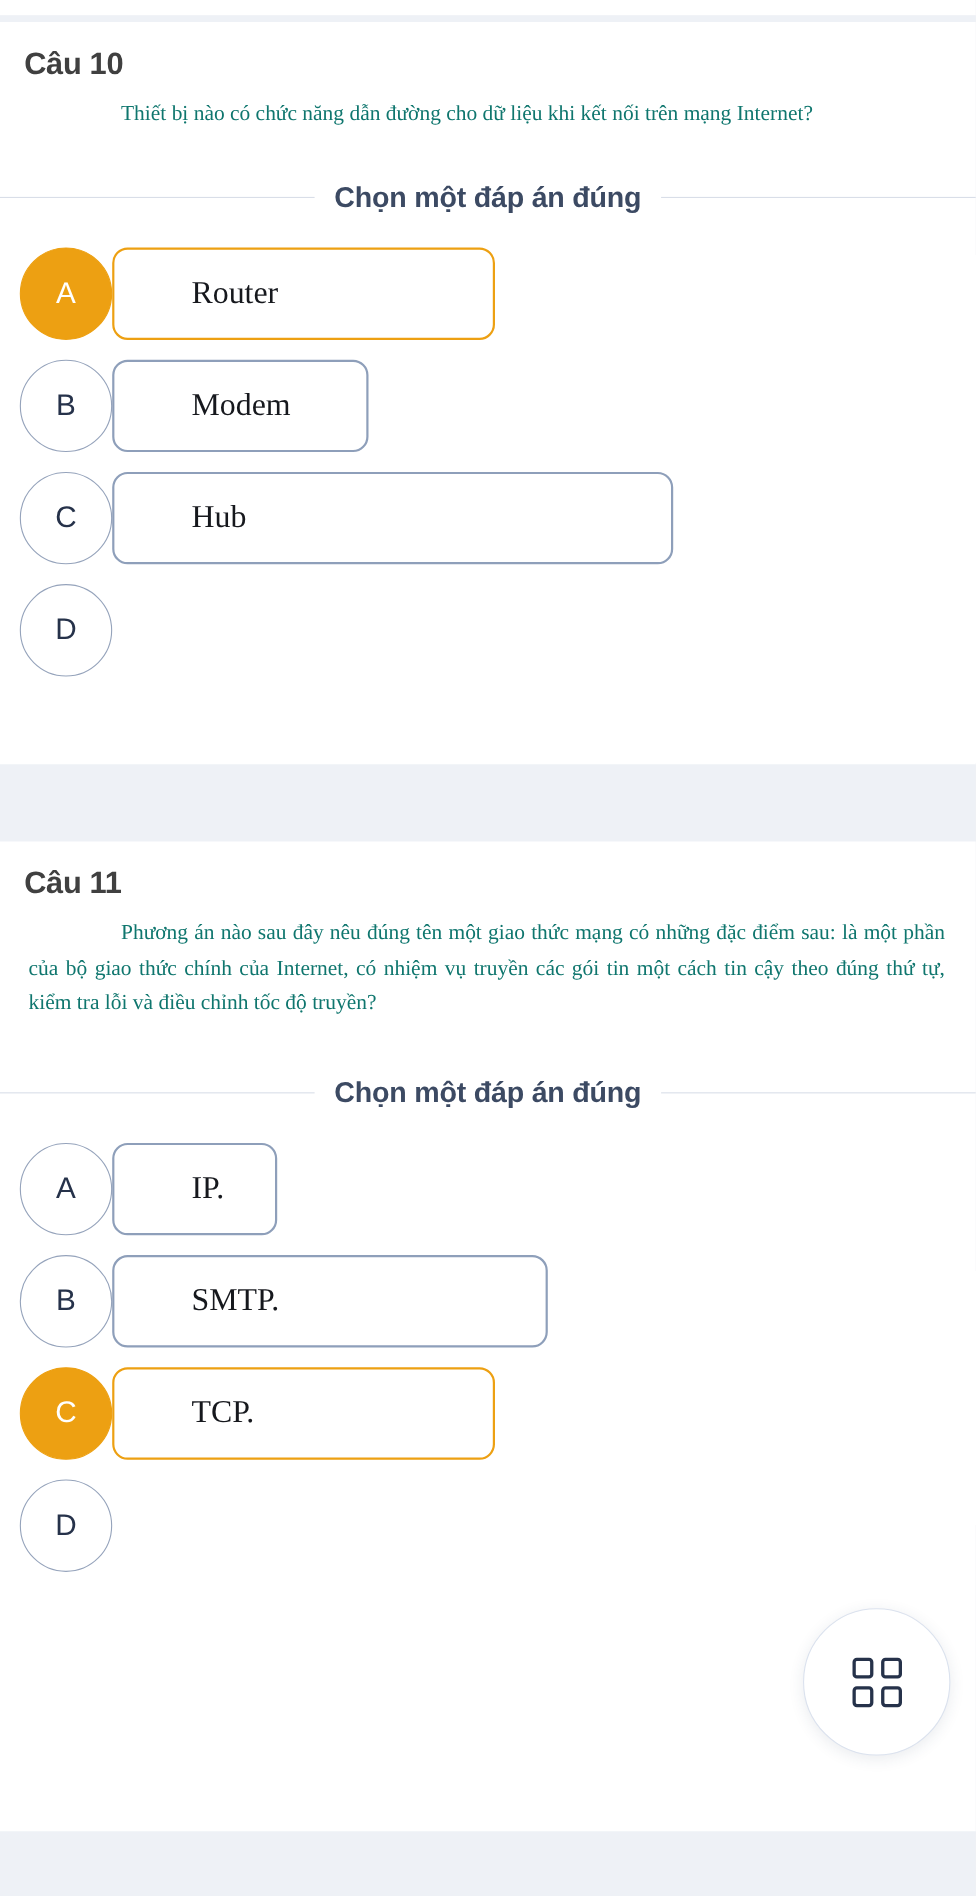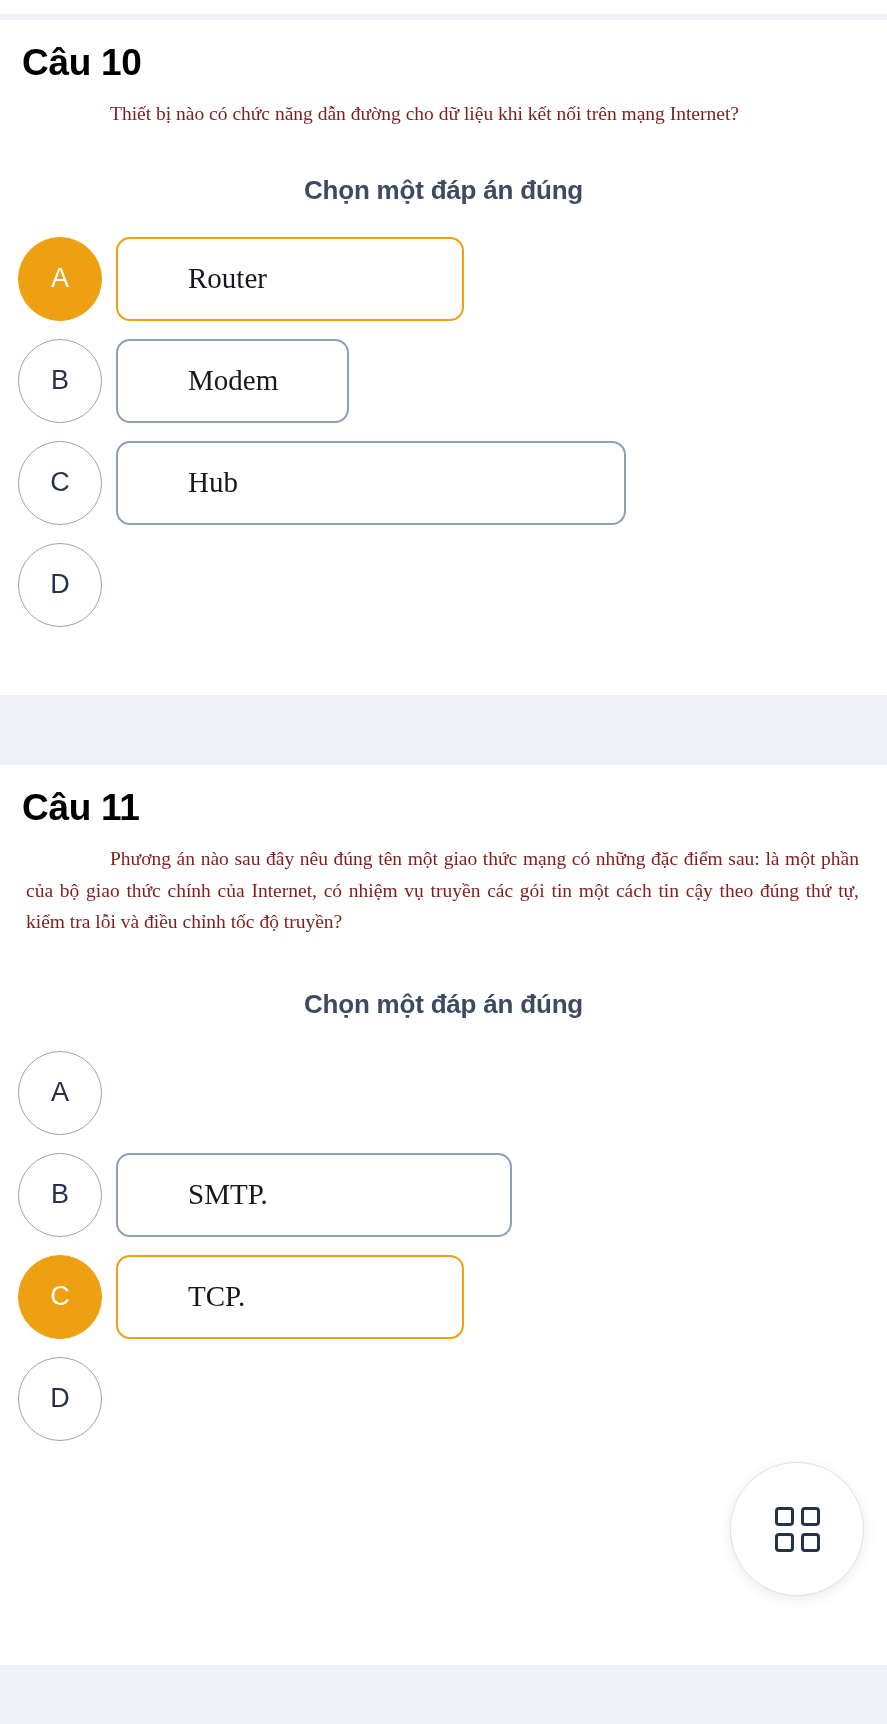--- a/index.html
+++ b/index.html
@@ -55,48 +55,47 @@
   .gap-band {
     position: absolute;
     left: 0;
     width: 887px;
     background: #eef1f6;
   }
   #gap-mid    { top: 695px;  height: 70px; }
   #gap-bottom { top: 1665px; height: 59px; }
 
   .q-title {
-    font-size: 37px;
+    font-size: 28px;
     font-weight: bold;
-    color: #000000;
+    color: #404040;
     margin: 0;
     padding: 22px 0 0 22px;
     letter-spacing: -0.3px;
     font-family: "Liberation Sans", sans-serif;
   }
 
   .q-body {
     font-family: "Liberation Serif", serif;
     font-size: 19.5px;
-    color: #7f1d1d;
+    color: #0f766e;
     line-height: 1.62;
     text-align: justify;
     text-indent: 84px;
     padding: 14px 28px 0 26px;
     margin: 0;
   }
 
   .divider-row {
     display: flex;
     align-items: center;
     margin: 0;
     padding: 0 0 0 0;
     width: 887px;
     box-sizing: border-box;
-    flex-direction: column;
   }
   .divider-line {
     flex: 1 1 auto;
     height: 1px;
     background: #d9dee8;
   }
   .divider-label {
     flex: 0 0 auto;
     padding: 0 18px;
     font-size: 26px;
@@ -134,21 +133,20 @@
     box-sizing: border-box;
     font-family: "Liberation Sans", sans-serif;
   }
   .badge.selected {
     background: #eda012;
     border-color: #eda012;
     color: #ffffff;
   }
 
   .opt-box {
-    margin-left: 14px;
     min-height: 84px;
     border: 2px solid #8e9fba;
     border-radius: 14px;
     background: #ffffff;
     box-sizing: border-box;
     display: flex;
     align-items: center;
     padding: 0 22px 0 70px;
     font-family: "Liberation Serif", serif;
     font-size: 29px;
@@ -246,20 +244,21 @@
 
     <div class="divider-row" style="margin-top:50px;">
       <span class="divider-line"></span>
       <span class="divider-label">Chọn một đáp án đúng</span>
       <span class="divider-line"></span>
     </div>
 
     <div class="options">
       <div class="option-row">
         <div class="badge">A</div>
+        <div class="opt-box w-a11">IP.</div>
       </div>
       <div class="option-row">
         <div class="badge">B</div>
         <div class="opt-box w-b11">SMTP.</div>
       </div>
       <div class="option-row">
         <div class="badge selected">C</div>
         <div class="opt-box selected w-c11">TCP.</div>
       </div>
       <div class="option-row">

